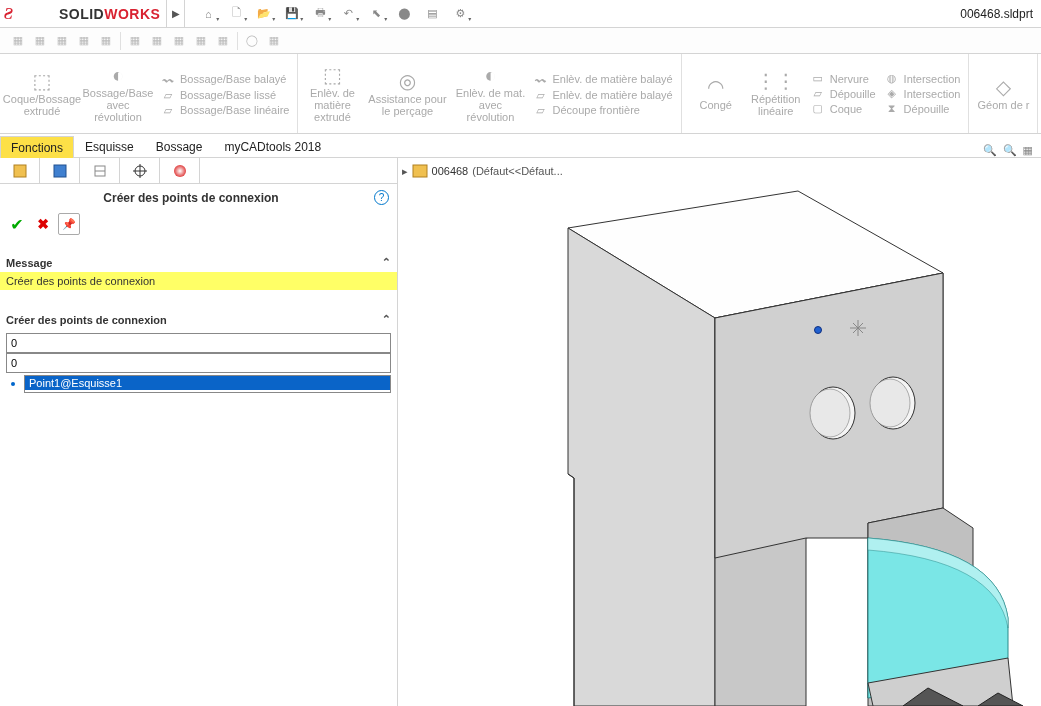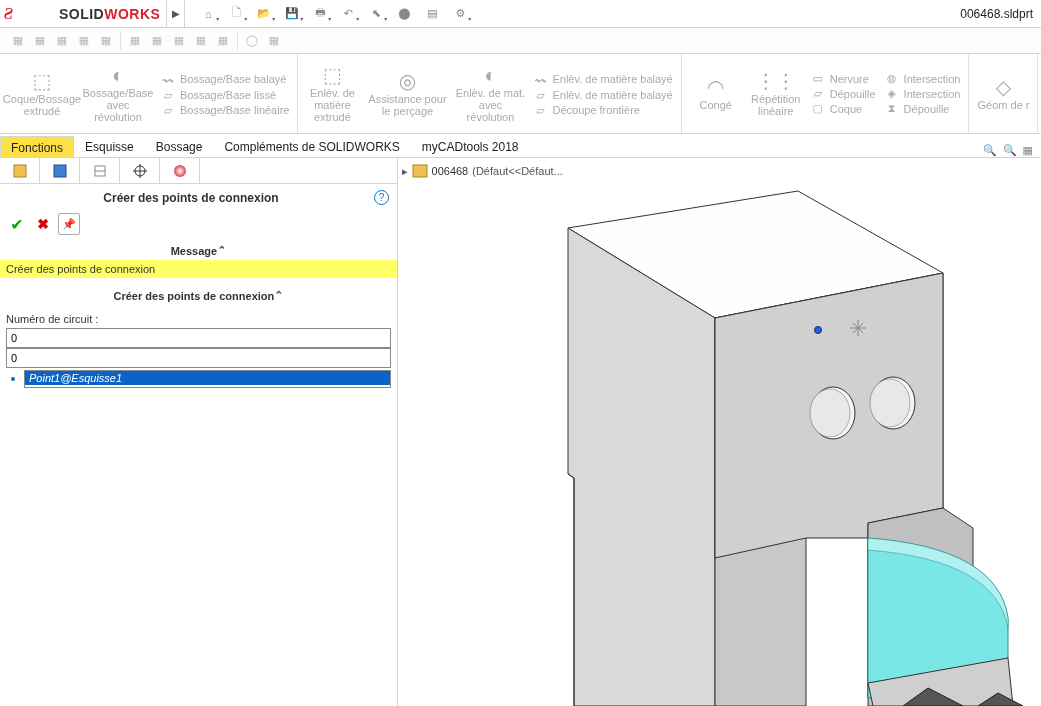--- a/index.html
+++ b/index.html
@@ -46,27 +46,27 @@
 .left-panel { width: 398px; border-right: 1px solid #d4d4d4; display: flex; flex-direction: column; }
 .panel-tabs { height: 26px; display: flex; border-bottom: 1px solid #d4d4d4; }
 .ptab { width: 40px; display: flex; align-items: center; justify-content: center; border-right: 1px solid #d4d4d4; }
 .ptab.active { background: #fff; }
 .pm-header { padding: 6px 8px; display: flex; align-items: center; }
 .pm-title { flex: 1; text-align: center; font-weight: bold; font-size: 12px; }
 .pm-help { color: #0077cc; font-size: 14px; border: 1px solid #0077cc; border-radius: 50%; width: 15px; height: 15px; display: flex; align-items: center; justify-content: center; font-size: 10px; }
 .pm-actions { display: flex; gap: 4px; padding: 2px 6px 6px; align-items: center; }
 .pm-act { width: 22px; height: 22px; display: flex; align-items: center; justify-content: center; border: 1px solid transparent; border-radius: 2px; }
 .pm-act.pin { border-color: #aaa; background: #fff; }
-.pm-section-hdr { display: flex; align-items: center; justify-content: center; padding: 3px 6px; font-weight: bold; font-size: 11px; }
+.pm-section-hdr { display: flex; align-items: center; justify-content: space-between; padding: 3px 6px; font-weight: bold; font-size: 11px; margin-top: 12px; }
 .pm-chevron { color: #555; }
 .pm-msg { background: #ffff66; padding: 3px 6px; font-size: 11px; }
 .pm-body { padding: 4px 6px; }
 .pm-label { font-size: 11px; margin: 4px 0 3px; }
 .pm-input { width: 100%; border: 1px solid #888; padding: 3px 4px; font-size: 11px; }
-.pm-select-box { display: flex; gap: 4px; margin-top: 2px; font-style: italic; }
+.pm-select-box { display: flex; gap: 4px; margin-top: 2px; }
 .pm-select-icon { width: 14px; height: 14px; margin-top: 2px; }
 .pm-select-list { flex: 1; border: 1px solid #888; min-height: 18px; background: #fff; }
 .pm-select-item { background: #0a64c8; color: #fff; padding: 1px 4px; font-size: 11px; }
 
 .collapse-handle { position: absolute; left: 398px; top: 360px; width: 12px; height: 30px; border: 1px solid #ccc; border-left: none; background: #f5f5f5; display: flex; align-items: center; justify-content: center; color: #888; font-size: 8px; }
 
 
 .viewport { flex: 1; position: relative; background: #fff; overflow: hidden; }
 .vp-tree { position: absolute; top: 6px; left: 4px; display: flex; align-items: center; gap: 4px; font-size: 11px; }
 .vp-tree .arrow { color: #555; }
@@ -214,21 +214,20 @@
         <span class="icon">◇</span>
         <span>Géom de r</span>
       </div>
   </div>
 </div>
 
 <div class="ribbon-tabs">
   <div class="rtab active">Fonctions</div>
   <div class="rtab">Esquisse</div>
   <div class="rtab">Bossage</div>
-  <div class="rtab">Compléments de SOLIDWORKS</div>
   <div class="rtab">myCADtools 2018</div>
   <div class="rtab-fill"></div>
   <div class="rtab-tools">
     <span>🔍</span>
     <span>🔍</span>
     <span>▦</span>
   </div>
 </div>
 
 <div class="main">
@@ -283,21 +282,20 @@
       <span>Message</span>
       <span class="pm-chevron">⌃</span>
     </div>
     <div class="pm-msg">Créer des points de connexion</div>
     <div style="height:8px;"></div>
     <div class="pm-section-hdr">
       <span>Créer des points de connexion</span>
       <span class="pm-chevron">⌃</span>
     </div>
     <div class="pm-body">
-      <div class="pm-label">Numéro de circuit :</div>
       <input class="pm-input" value="0" style="">
       <input class="pm-input" value="0" style="">
       <div class="pm-select-box">
         <svg class="pm-select-icon" viewBox="0 0 14 14">
             <circle cx="7" cy="7" r="2" fill="#0066cc"></circle>
           </svg>
         <div class="pm-select-list">
           <div class="pm-select-item">Point1@Esquisse1</div>
         </div>
       </div>

